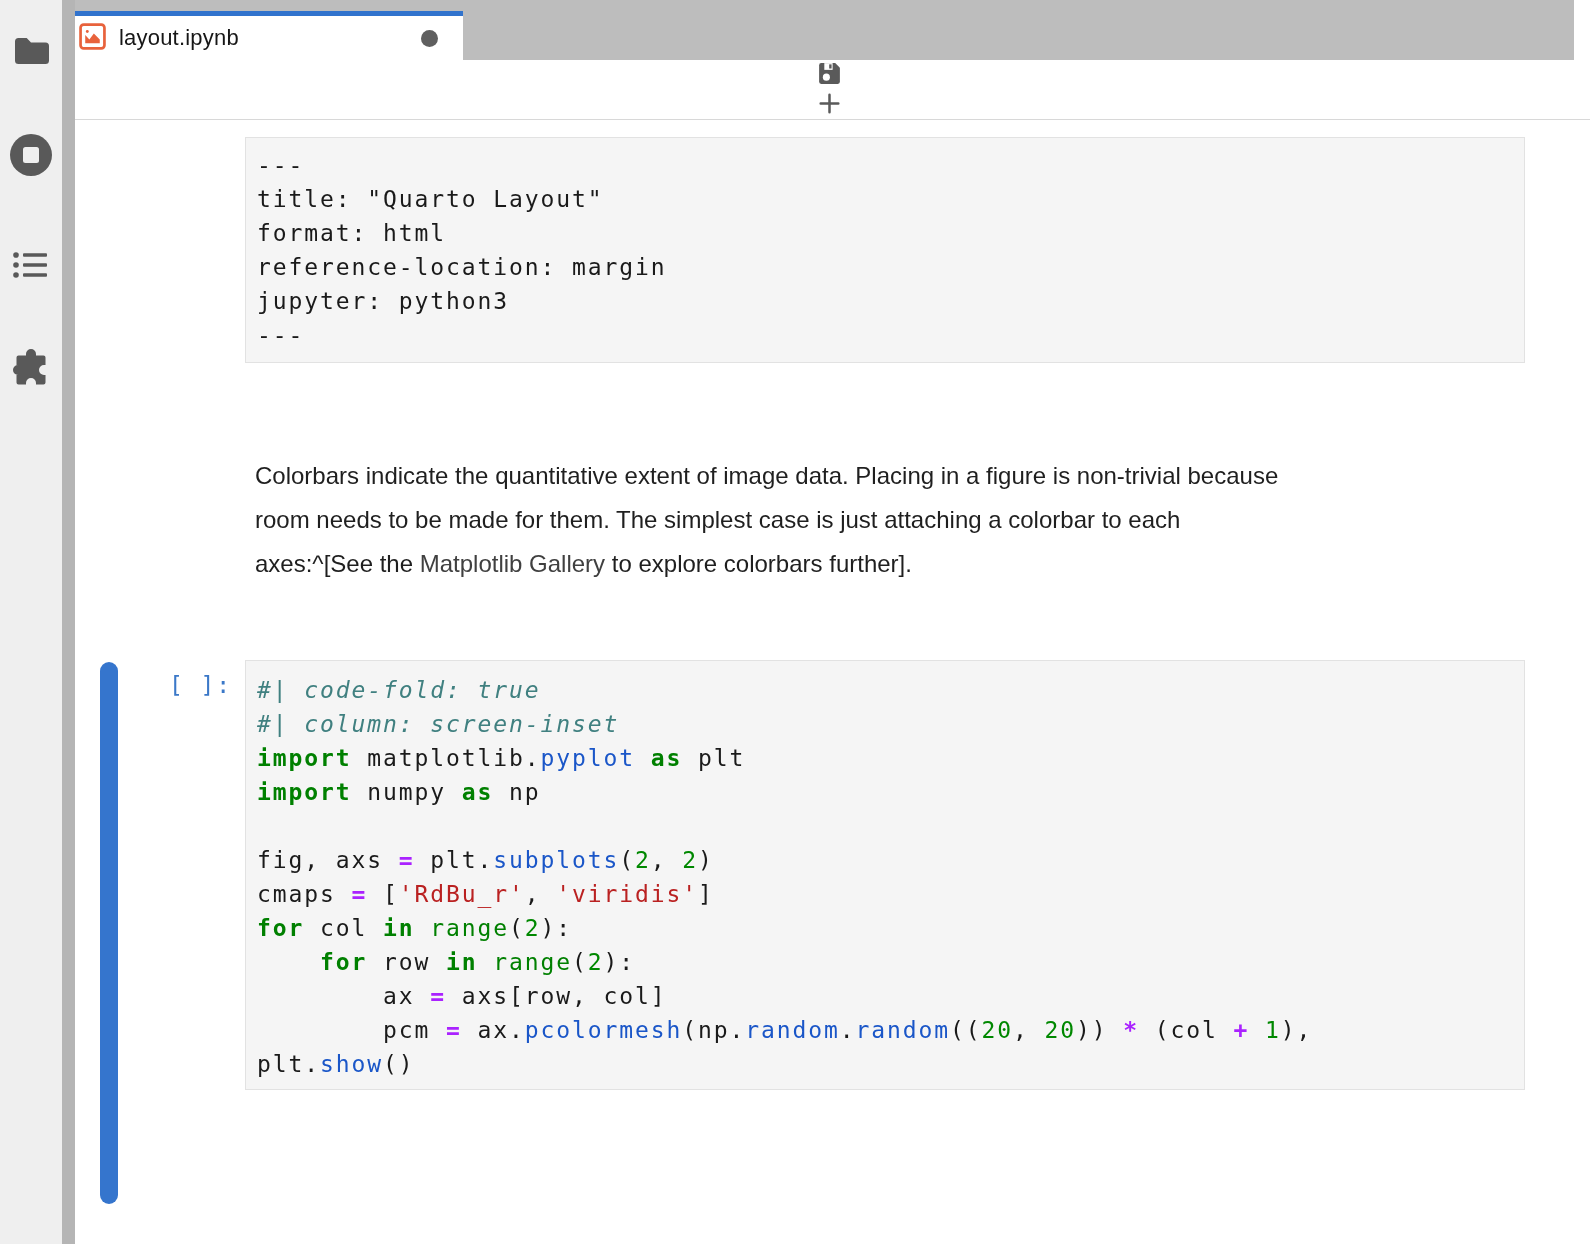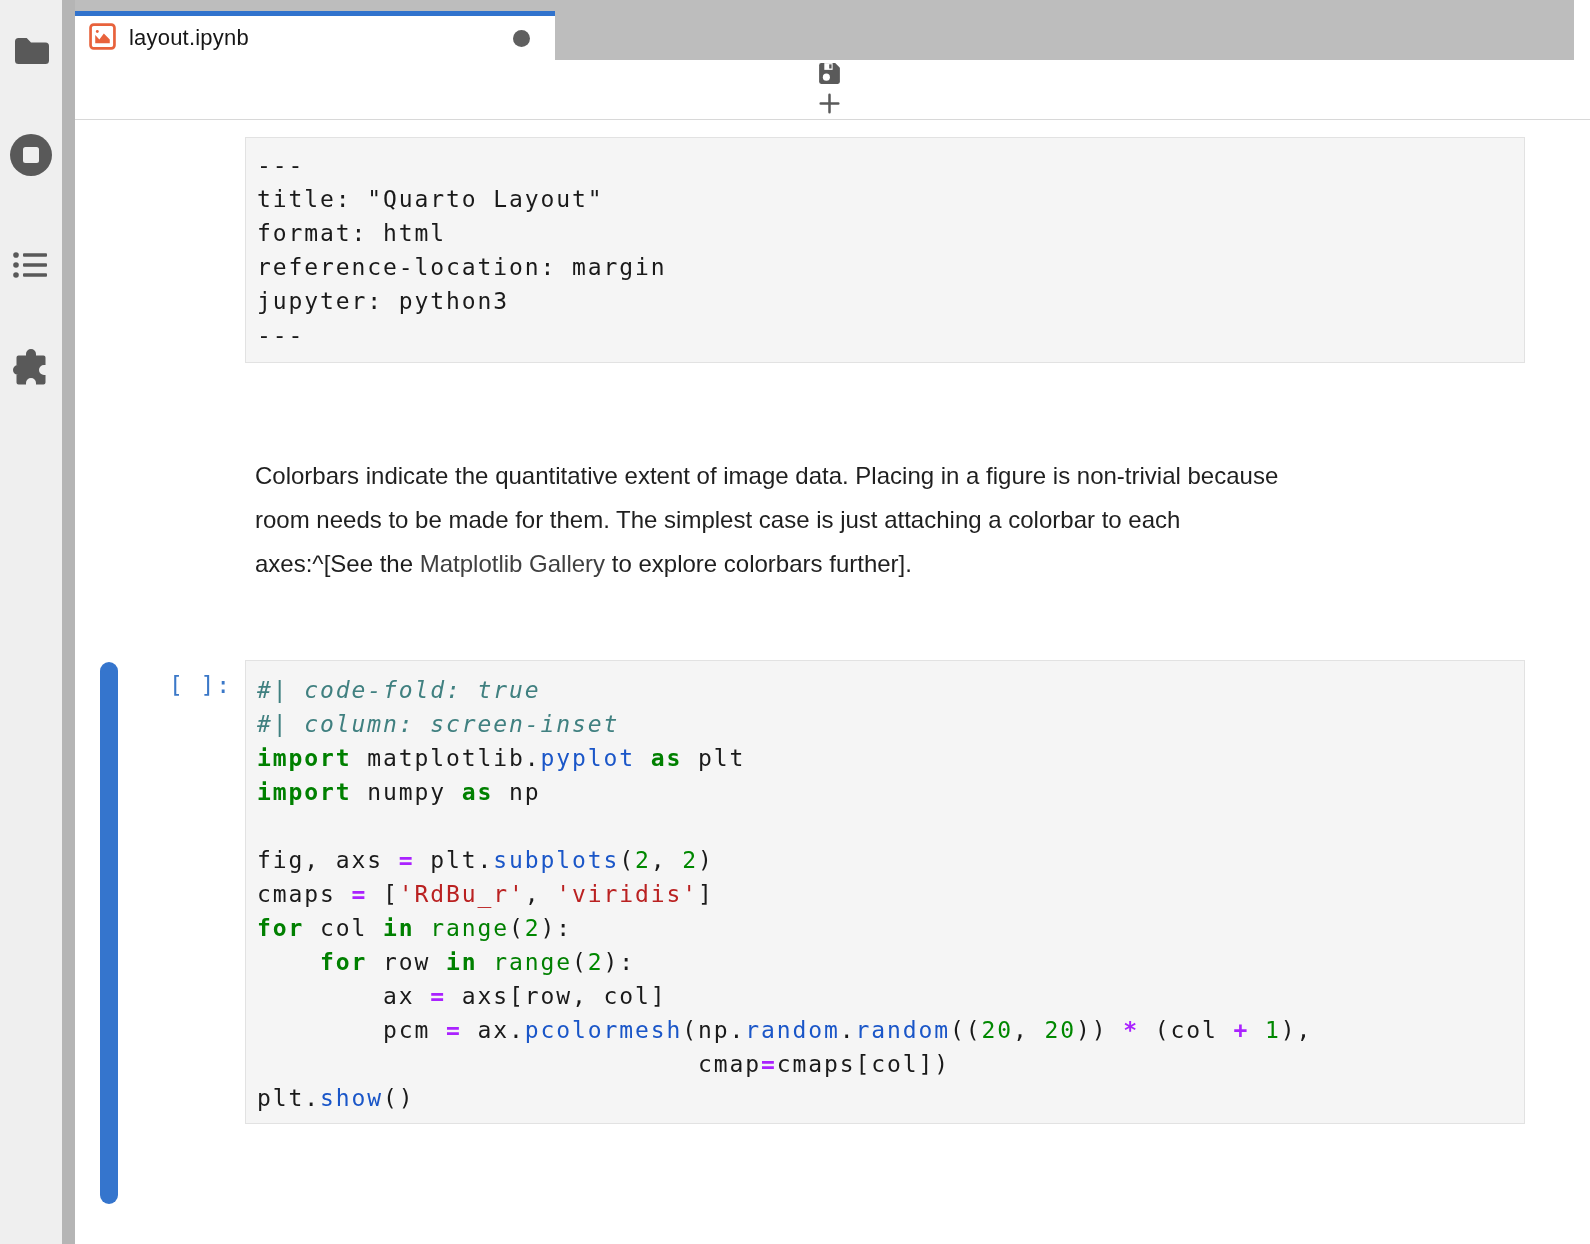--- a/index.html
+++ b/index.html
@@ -22,23 +22,23 @@
     position:absolute;left:62px;top:0;width:13px;height:1244px;
     background:#b5b5b5;z-index:4;
   }
   
   .main{position:absolute;left:75px;top:0;right:0;bottom:0;background:#ffffff;}
   .tabbar{
     position:absolute;left:0;top:0;right:0;height:60px;background:#bdbdbd;
   }
   .tabbar::after{content:'';position:absolute;right:0;top:0;width:16px;height:60px;background:#ffffff;}
   .tab{
-    position:absolute;left:0;top:11px;width:480px;height:49px;
+    position:absolute;left:0;top:11px;width:388px;height:49px;
     background:#ffffff;border-top:5px solid #3173cd;box-sizing:border-box;
-    display:flex;align-items:center;padding-left:14px;cursor:pointer;
+    display:flex;align-items:center;padding-left:4px;cursor:pointer;
   }
   .tab-label{
     font-size:22px;color:#171717;margin-left:13px;letter-spacing:.2px;
   }
   .dirty-dot{
     width:17px;height:17px;border-radius:50%;background:#5f5f5f;
     margin-left:auto;margin-right:25px;
   }
   
   .toolbar{
@@ -267,18 +267,17 @@
         <div class="cm-line"><span class="tok-com">#| column: screen-inset</span></div>
         <div class="cm-line"><span class="tok-kw">import</span><span> matplotlib.</span><span class="tok-prop">pyplot</span><span> </span><span class="tok-kw">as</span><span> plt</span></div>
         <div class="cm-line"><span class="tok-kw">import</span><span> numpy </span><span class="tok-kw">as</span><span> np</span></div>
         <div class="cm-line"> </div>
         <div class="cm-line"><span>fig, axs </span><span class="tok-op">=</span><span> plt.</span><span class="tok-prop">subplots</span><span>(</span><span class="tok-num">2</span><span>, </span><span class="tok-num">2</span><span>)</span></div>
         <div class="cm-line"><span>cmaps </span><span class="tok-op">=</span><span> [</span><span class="tok-str">'RdBu_r'</span><span>, </span><span class="tok-str">'viridis'</span><span>]</span></div>
         <div class="cm-line"><span class="tok-kw">for</span><span> col </span><span class="tok-kw">in</span><span> </span><span class="tok-bi">range</span><span>(</span><span class="tok-num">2</span><span>):</span></div>
         <div class="cm-line"><span>    </span><span class="tok-kw">for</span><span> row </span><span class="tok-kw">in</span><span> </span><span class="tok-bi">range</span><span>(</span><span class="tok-num">2</span><span>):</span></div>
         <div class="cm-line"><span>        ax </span><span class="tok-op">=</span><span> axs[row, col]</span></div>
         <div class="cm-line"><span>        pcm </span><span class="tok-op">=</span><span> ax.</span><span class="tok-prop">pcolormesh</span><span>(np.</span><span class="tok-prop">random</span><span>.</span><span class="tok-prop">random</span><span>((</span><span class="tok-num">20</span><span>, </span><span class="tok-num">20</span><span>)) </span><span class="tok-op">*</span><span> (col </span><span class="tok-op">+</span><span> </span><span class="tok-num">1</span><span>),</span></div>
-        <div class="cm-line"><span>                            cmap</span><span class="tok-op">=</span><span>cmaps[col])</span></div>
         <div class="cm-line"><span>plt.</span><span class="tok-prop">show</span><span>()</span></div>
       </div>
 
   </div>
 </div>
 
 </body></html>

